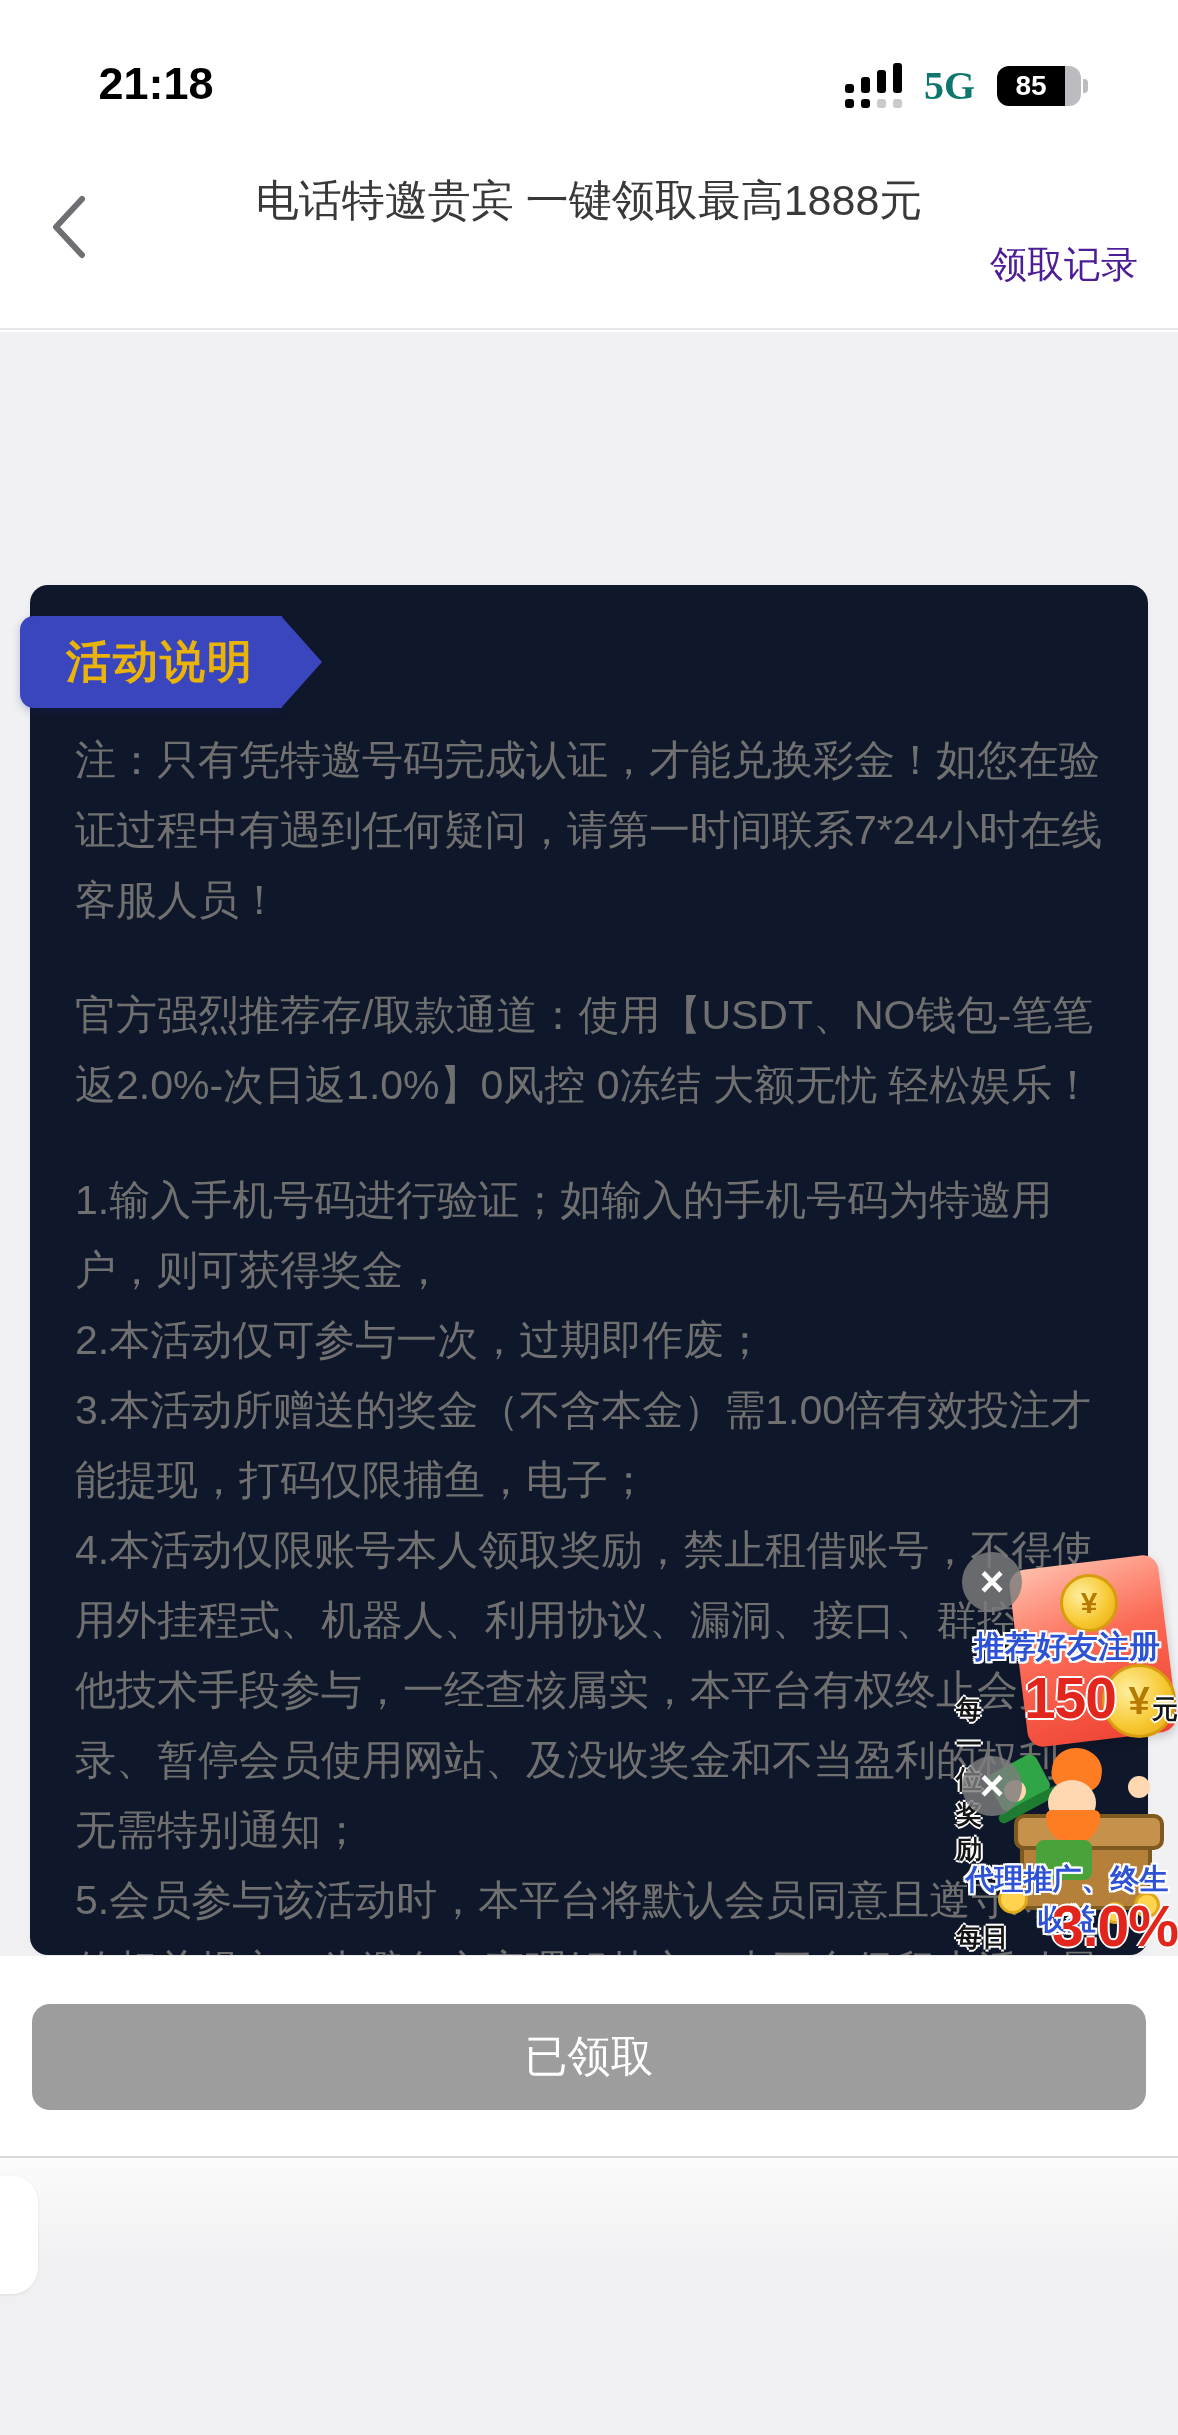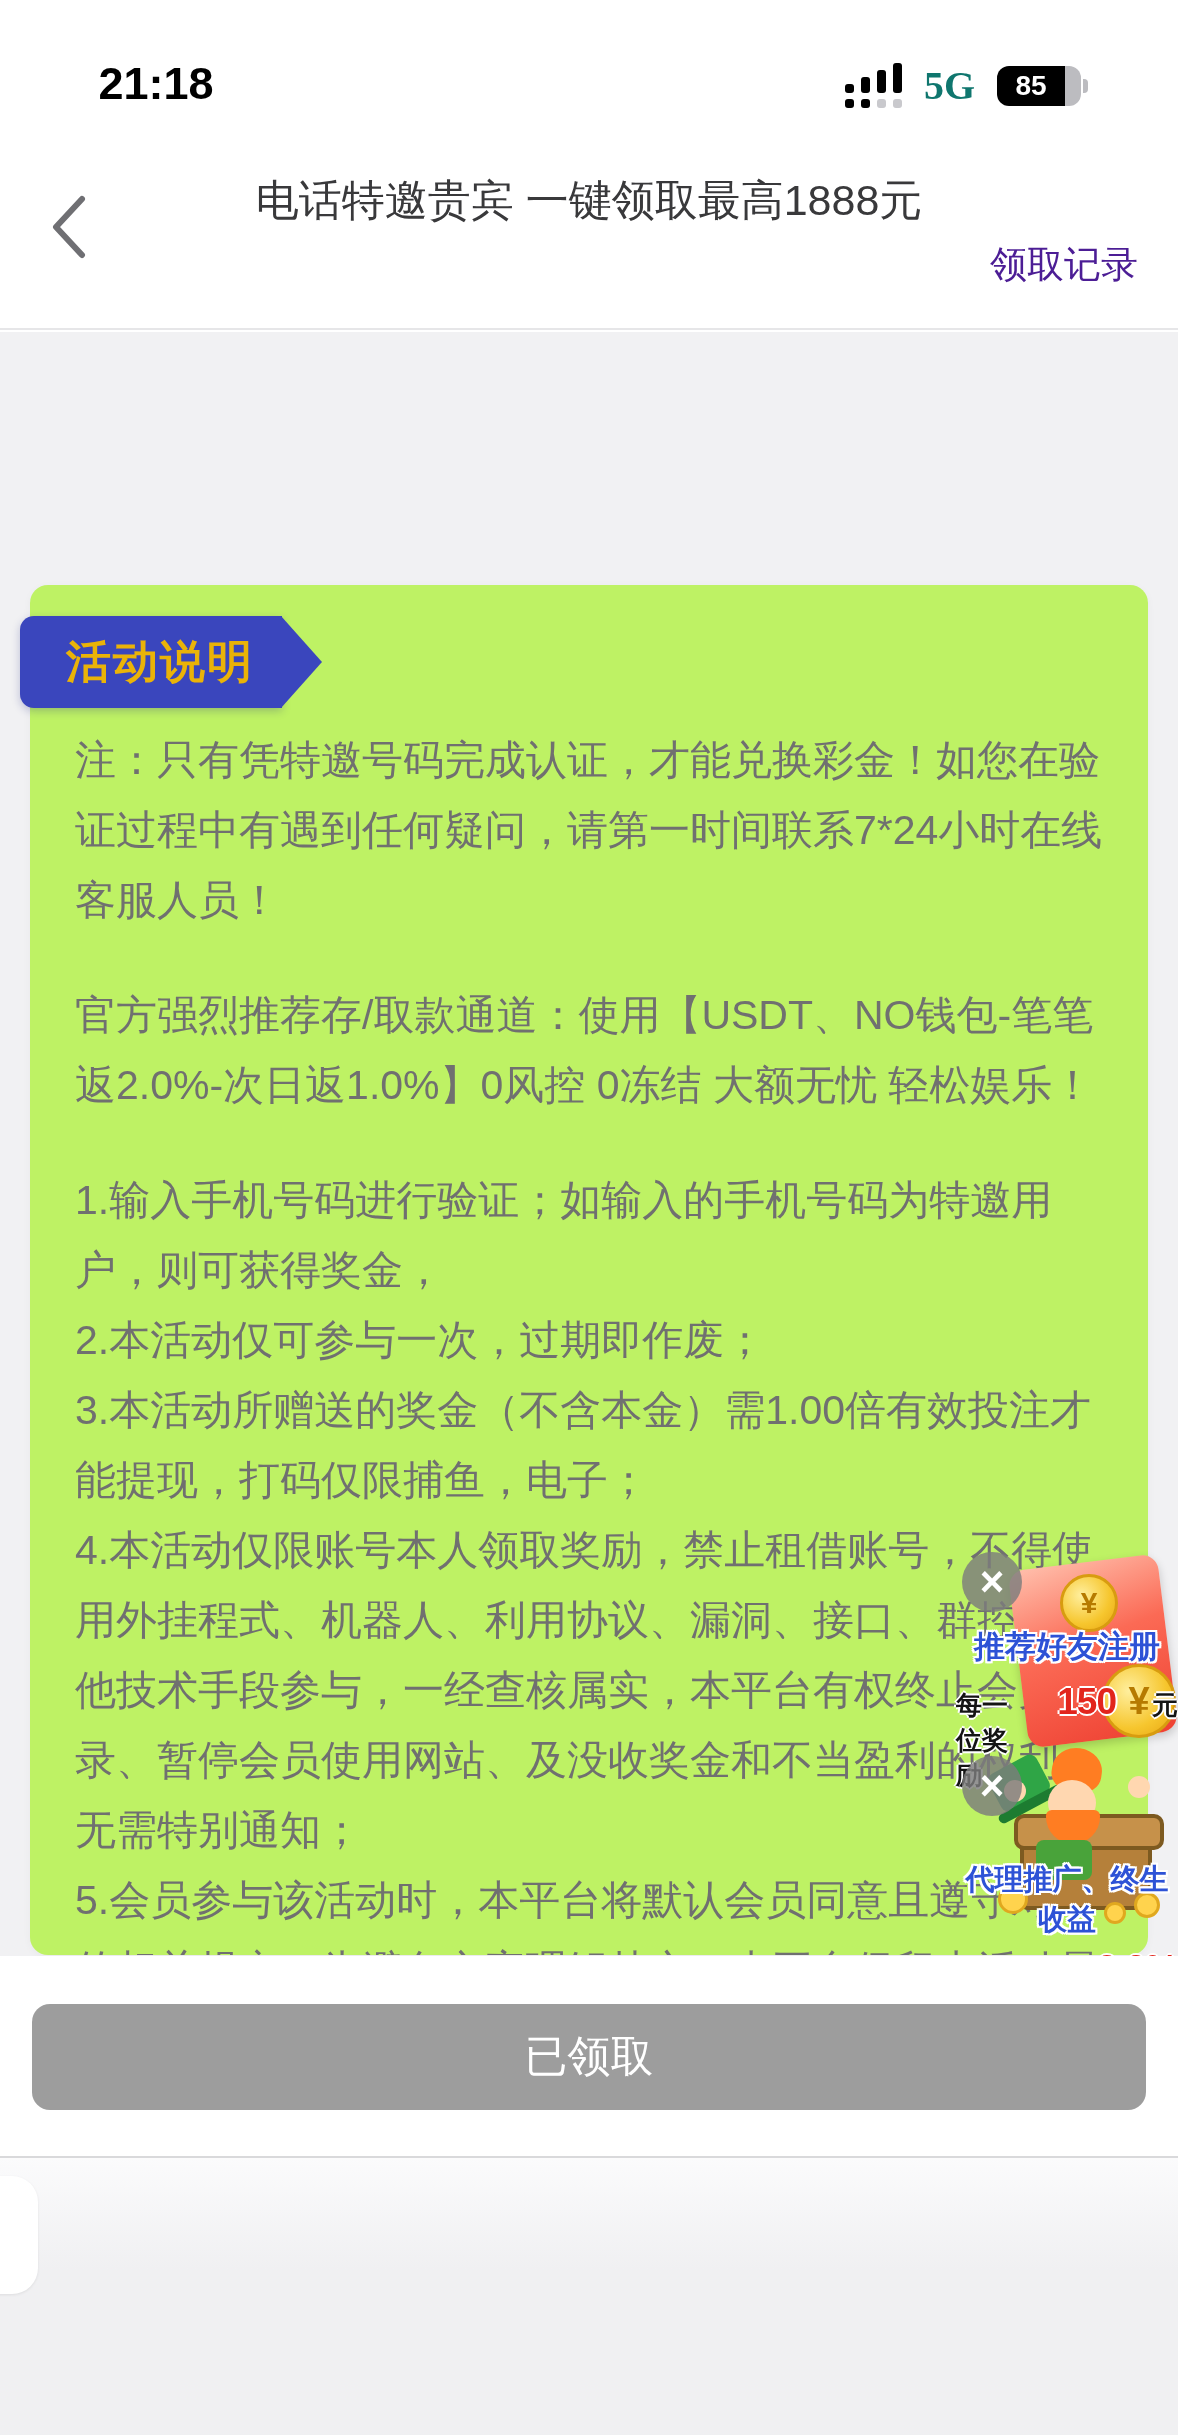--- a/index.html
+++ b/index.html
@@ -38,21 +38,21 @@
   
   .success-card { position:absolute; left:30px; top:368px; width:1118px; height:178px; background:#fff; border-radius:18px; box-shadow:0 2px 8px rgba(0,0,0,0.04); }
   .success-row { position:absolute; top:22px; left:0; right:0; display:flex; align-items:center; justify-content:center; gap:30px; }
   .check-circle { width:74px; height:74px; border-radius:50%; background:#1fc32b; display:flex; align-items:center; justify-content:center; flex:0 0 auto; }
   .success-msg { font-size:43px; font-weight:600; color:#222; }
   .bonus-line { position:absolute; left:50px; bottom:26px; font-size:38px; }
   .bonus-label { color:#9a9a9a; }
   .bonus-value { color:#f6a62a; }
 
   
-  .activity-card { position:absolute; left:30px; top:585px; width:1118px; height:1370px; background:#bef264; border-radius:18px; box-shadow:0 2px 8px rgba(0,0,0,0.04); overflow:hidden; }
+  .activity-card { position:absolute; left:30px; top:585px; width:1118px; height:1370px; background:#0f172a; border-radius:18px; box-shadow:0 2px 8px rgba(0,0,0,0.04); overflow:hidden; }
   .rules { position:absolute; top:140px; left:45px; right:38px; font-size:41px; line-height:70px; color:#707070; }
   .rules p { margin:0; }
   .rules p.gap { margin-bottom:45px; }
   .ribbon { position:absolute; left:20px; top:616px; height:92px; background:#3a46bd; border-radius:14px 0 0 14px; padding:0 28px 0 46px; display:flex; align-items:center; z-index:5; box-shadow:0 3px 8px rgba(26,35,126,0.25); }
   .ribbon::after { content:""; position:absolute; right:-40px; top:0; width:0; height:0; border-top:46px solid transparent; border-bottom:46px solid transparent; border-left:41px solid #3a46bd; }
   .ribbon-label { color:#eab308; font-size:45px; font-weight:700; letter-spacing:2px; }
 
   
   .promo { position:absolute; right:0; z-index:10; }
   .promo-refer { top:1548px; width:222px; height:202px; }
@@ -64,21 +64,21 @@
   .coin-bottom { right:2px; top:116px; width:74px; height:74px; font-size:38px; }
   .promo-t1 { position:absolute; left:0; right:0; text-align:center; font-weight:800; color:#2d52d6;
               text-shadow:-2px 0 #fff,2px 0 #fff,0 -2px #fff,0 2px #fff,-2px -2px #fff,2px 2px #fff,-2px 2px #fff,2px -2px #fff; z-index:11; }
   .promo-refer .promo-t1 { top:78px; font-size:31px; }
   .promo-agent .promo-t1 { bottom:50px; font-size:29px; }
   .promo-t2 { position:absolute; left:0; right:0; display:flex; align-items:baseline; justify-content:center; z-index:11;
               text-shadow:-2px 0 #fff,2px 0 #fff,0 -2px #fff,0 2px #fff;gap:36px; }
   .promo-refer .promo-t2 { top:122px; }
   .promo-agent .promo-t2 { bottom:0px; }
   .t2-prefix,.t2-suffix { font-size:26px; font-weight:700; color:#141414; }
-  .t2-value { font-size:37px; font-weight:800; color:#e2251d; line-height:1; letter-spacing:-1px;margin-top:13px; }
+  .t2-value { font-size:57px; font-weight:800; color:#e2251d; line-height:1; letter-spacing:-1px; }
   
   .chest { position:absolute; right:26px; top:76px; width:132px; height:82px; background:#b5803a; border:4px solid #7d5a20; border-radius:8px; }
   .chest::before { content:""; position:absolute; left:-10px; top:-18px; width:142px; height:28px; background:#c6914a; border:4px solid #7d5a20; border-radius:10px; }
   .gold1,.gold2,.gold3 { position:absolute; border-radius:50%; background:#ffd34d; border:3px solid #e0a81f; }
   .gold1 { right:18px; top:140px; width:26px; height:26px; }
   .gold2 { right:150px; top:132px; width:30px; height:30px; }
   .gold3 { right:52px; top:150px; width:22px; height:22px; }
   .lep-hair { position:absolute; right:76px; top:-4px; width:50px; height:44px; background:#ff7d22; border-radius:50% 50% 40% 40%; transform:rotate(8deg); }
   .lep-head { position:absolute; right:82px; top:28px; width:48px; height:46px; background:#ffd7b0; border-radius:50%; }
   .lep-beard { position:absolute; right:78px; top:58px; width:54px; height:34px; background:#ff7d22; border-radius:6px 6px 28px 28px; }

